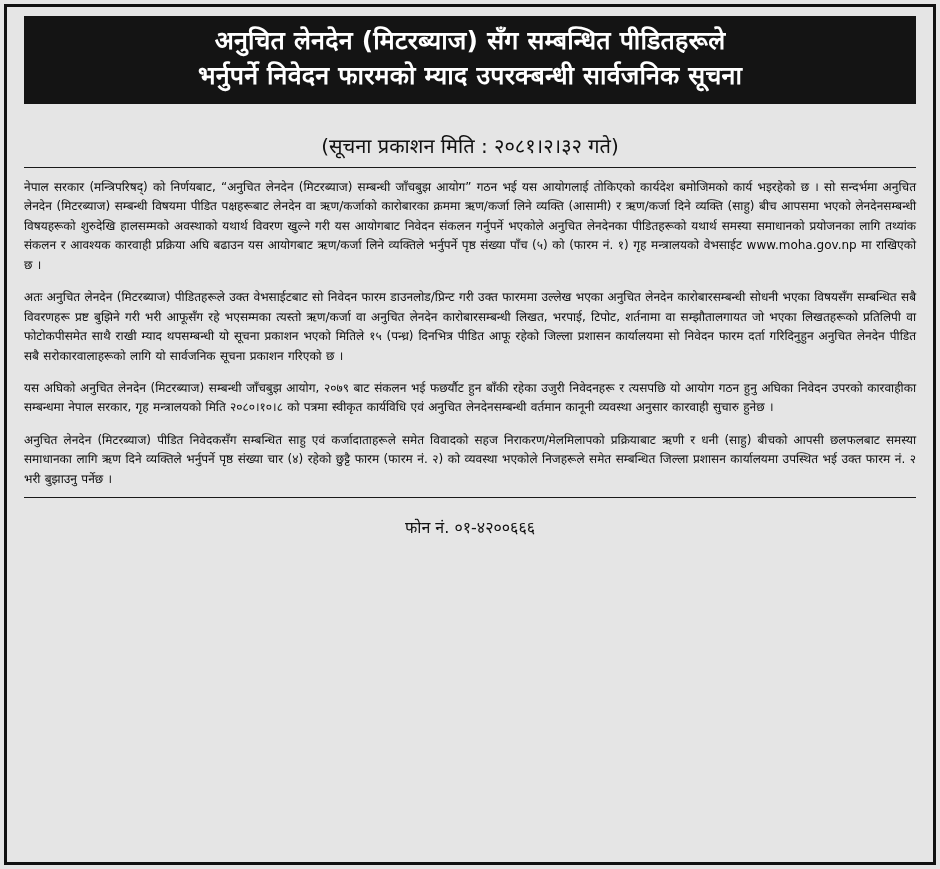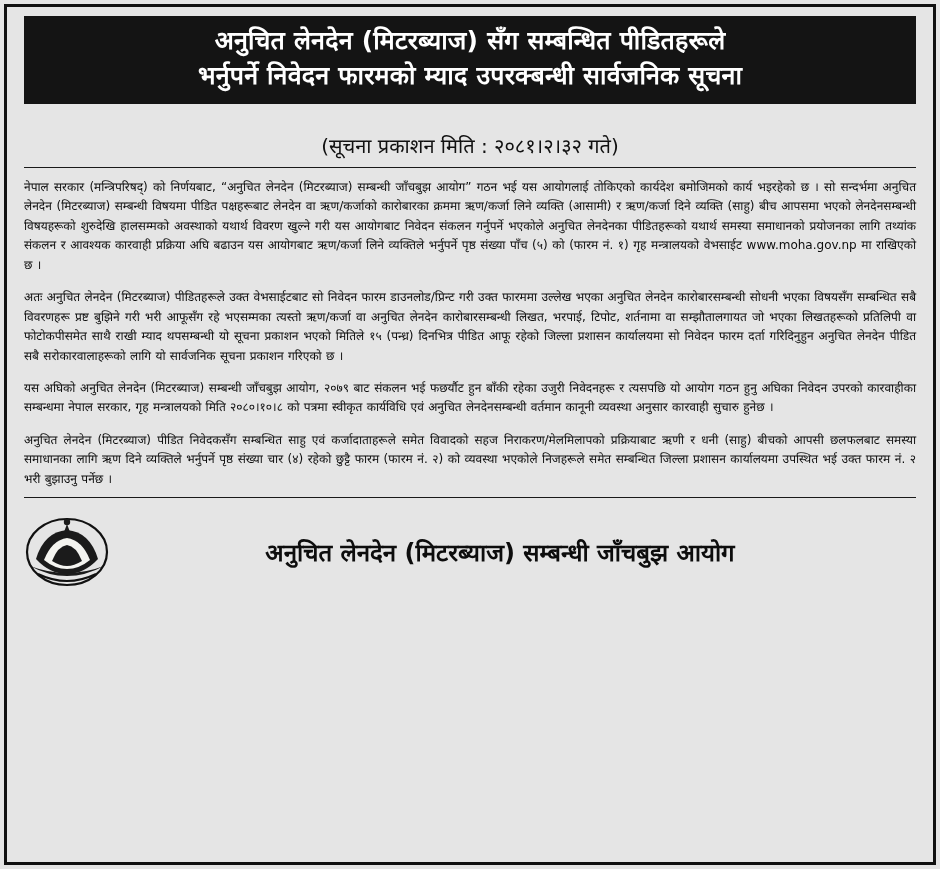--- a/index.html
+++ b/index.html
@@ -149,33 +149,19 @@
     <div class="body">
       <p class="para">नेपाल सरकार (मन्त्रिपरिषद्) को निर्णयबाट, “अनुचित लेनदेन (मिटरब्याज) सम्बन्धी जाँचबुझ आयोग” गठन भई यस आयोगलाई तोकिएको कार्यदेश बमोजिमको कार्य भइरहेको छ । सो सन्दर्भमा अनुचित लेनदेन (मिटरब्याज) सम्बन्धी विषयमा पीडित पक्षहरूबाट लेनदेन वा ऋण/कर्जाको कारोबारका क्रममा ऋण/कर्जा लिने व्यक्ति (आसामी) र ऋण/कर्जा दिने व्यक्ति (साहु) बीच आपसमा भएको लेनदेनसम्बन्धी विषयहरूको शुरुदेखि हालसम्मको अवस्थाको यथार्थ विवरण खुल्ने गरी यस आयोगबाट निवेदन संकलन गर्नुपर्ने भएकोले अनुचित लेनदेनका पीडितहरूको यथार्थ समस्या समाधानको प्रयोजनका लागि तथ्यांक संकलन र आवश्यक कारवाही प्रक्रिया अघि बढाउन यस आयोगबाट ऋण/कर्जा लिने व्यक्तिले भर्नुपर्ने पृष्ठ संख्या पाँच (५) को (फारम नं. १) गृह मन्त्रालयको वेभसाईट www.moha.gov.np मा राखिएको छ ।</p>
       <p class="para">अतः अनुचित लेनदेन (मिटरब्याज) पीडितहरूले उक्त वेभसाईटबाट सो निवेदन फारम डाउनलोड/प्रिन्ट गरी उक्त फारममा उल्लेख भएका अनुचित लेनदेन कारोबारसम्बन्धी सोधनी भएका विषयसँग सम्बन्धित सबै विवरणहरू प्रष्ट बुझिने गरी भरी आफूसँग रहे भएसम्मका त्यस्तो ऋण/कर्जा वा अनुचित लेनदेन कारोबारसम्बन्धी लिखत, भरपाई, टिपोट, शर्तनामा वा सम्झौतालगायत जो भएका लिखतहरूको प्रतिलिपी वा फोटोकपीसमेत साथै राखी म्याद थपसम्बन्धी यो सूचना प्रकाशन भएको मितिले १५ (पन्ध्र) दिनभित्र पीडित आफू रहेको जिल्ला प्रशासन कार्यालयमा सो निवेदन फारम दर्ता गरिदिनुहुन अनुचित लेनदेन पीडित सबै सरोकारवालाहरूको लागि यो सार्वजनिक सूचना प्रकाशन गरिएको छ ।</p>
       <p class="para">यस अघिको अनुचित लेनदेन (मिटरब्याज) सम्बन्धी जाँचबुझ आयोग, २०७९ बाट संकलन भई फछर्यौट हुन बाँकी रहेका उजुरी निवेदनहरू र त्यसपछि यो आयोग गठन हुनु अघिका निवेदन उपरको कारवाहीका सम्बन्धमा नेपाल सरकार, गृह मन्त्रालयको मिति २०८०।१०।८ को पत्रमा स्वीकृत कार्यविधि एवं अनुचित लेनदेनसम्बन्धी वर्तमान कानूनी व्यवस्था अनुसार कारवाही सुचारु हुनेछ ।</p>
       <p class="para last">अनुचित लेनदेन (मिटरब्याज) पीडित निवेदकसँग सम्बन्धित साहु एवं कर्जादाताहरूले समेत विवादको सहज निराकरण/मेलमिलापको प्रक्रियाबाट ऋणी र धनी (साहु) बीचको आपसी छलफलबाट समस्या समाधानका लागि ऋण दिने व्यक्तिले भर्नुपर्ने पृष्ठ संख्या चार (४) रहेको छुट्टै फारम (फारम नं. २) को व्यवस्था भएकोले निजहरूले समेत सम्बन्धित जिल्ला प्रशासन कार्यालयमा उपस्थित भई उक्त फारम नं. २ भरी बुझाउनु पर्नेछ ।</p>
     </div>
 
     <hr class="rule">
 
     <div class="footer">
-      <div class="footer-top">
-        <div class="emblem">
-          <svg width="86" height="74" viewBox="0 0 86 74" aria-hidden="true">
-            <ellipse cx="43" cy="38" rx="40" ry="33" fill="none" stroke="#111" stroke-width="2.2"></ellipse>
-            <path d="M12 45 Q20 18 43 16 Q66 18 74 45 Q60 60 43 60 Q26 60 12 45 Z" fill="#1b1b1b"></path>
-            <path d="M20 46 Q28 26 43 24 Q58 26 66 46 Q55 55 43 55 Q31 55 20 46 Z" fill="#f4f4f0"></path>
-            <path d="M28 47 Q34 32 43 31 Q52 32 58 47 Q50 52 43 52 Q36 52 28 47 Z" fill="#1b1b1b"></path>
-            <path d="M43 10 L46 18 L40 18 Z" fill="#1b1b1b"></path>
-            <circle cx="43" cy="8" r="3.2" fill="#1b1b1b"></circle>
-            <path d="M6 52 Q43 72 80 52 Q43 66 6 52 Z" fill="#1b1b1b"></path>
-            <path d="M14 60 Q43 74 72 60" fill="none" stroke="#111" stroke-width="2"></path>
-          </svg>
-        </div>
-        <div class="org-name">अनुचित लेनदेन (मिटरब्याज) सम्बन्धी जाँचबुझ आयोग</div>
-      </div>
       <div class="contact">
+        <div class="phone">फोन नं. ०१-४२००६६६</div>
       </div>
     </div>
 
   </div>
 </div>
 
 </body></html>

